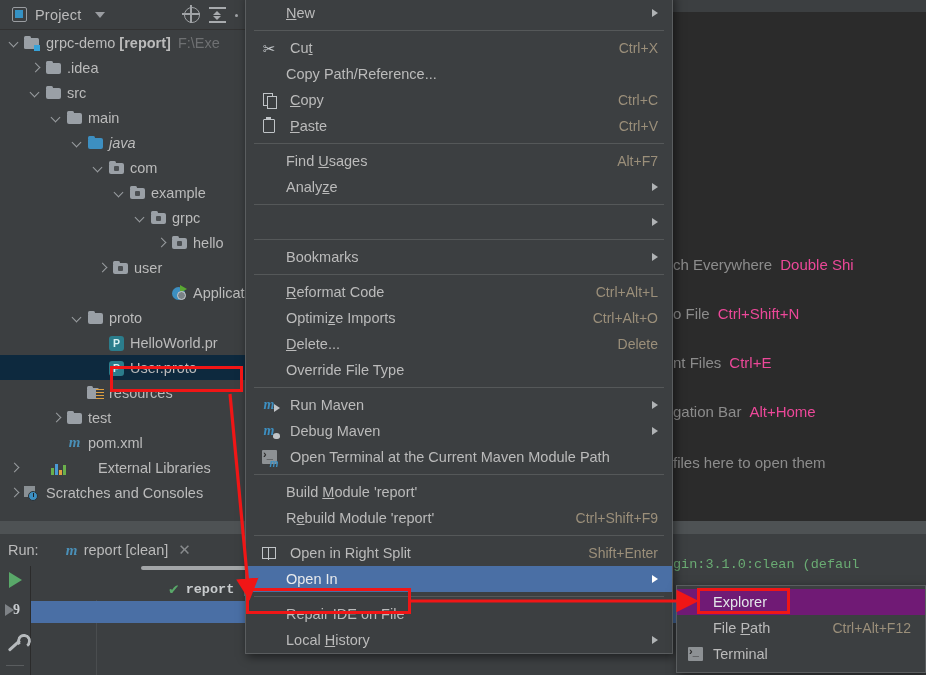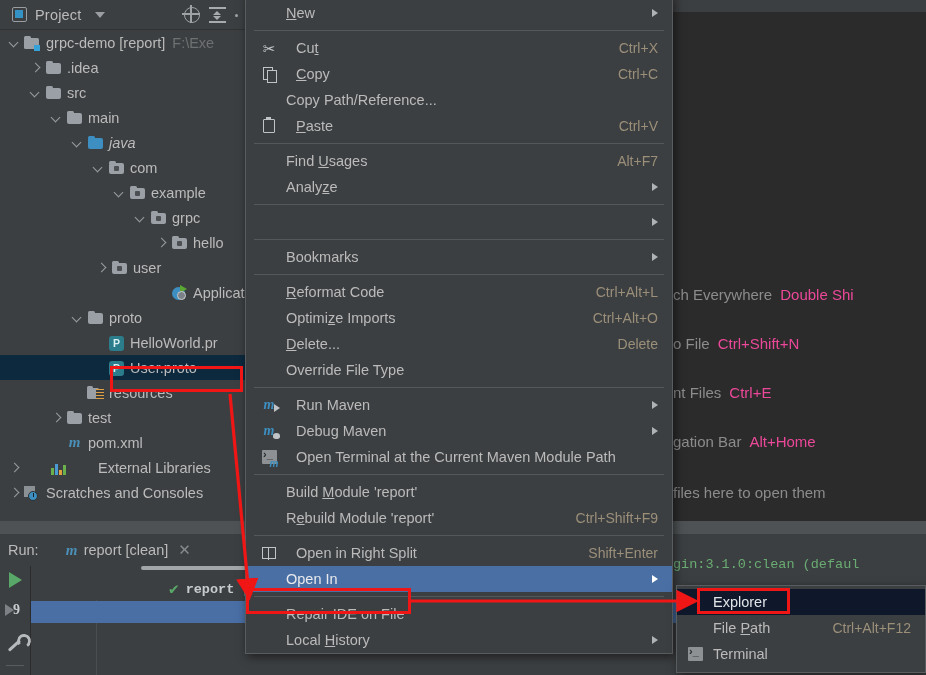--- a/index.html
+++ b/index.html
@@ -140,21 +140,21 @@
   
   .i-lib { position:absolute; left:1px; top:2px; width:15px; height:13px; display:flex; align-items:flex-end; gap:1.5px; }
   .i-lib i { display:block; width:2.5px; background:#6ab04c; }
   
   .i-scr { position:absolute; left:0; top:1px; width:16px; height:15px; }
   .i-scr .sheet { position:absolute; left:0; top:0; width:11px; height:11px; background:#8a9094; }
   .i-scr .clock { position:absolute; left:4px; top:5px; width:10px; height:10px; border-radius:50%; background:#3d8fc1; border:1px solid #2b3034;}
   .i-scr .clock::after{content:"";position:absolute;left:4px;top:1.5px;width:1.2px;height:4px;background:#1c2024;}
 
   .tree-label { color:#bbbbbb; }
-  .tree-label b { font-weight: normal; color: #bbbbbb; }
+  .tree-label b { font-weight: bold; color: #bbbbbb; }
   .tree-path { color:#6e7072; margin-left:7px; }
 
   
   .run-panel {
     position:absolute; left:0; top:521px; width:926px; height:154px;
     background:#3c3f41;
   }
   .run-header {
     position:absolute; left:0; top:0; width:926px; height:13px; background:#4e5254;
   }
@@ -210,21 +210,21 @@
     background:#4a6fa5;
   }
   .console-gutterline { position:absolute; left:65px; top:34px; width:1px; height:75px; background:#4a4d4f; }
 
   
   .editor-area {
     position:absolute; left:673px; top:0; width:253px; height:521px;
     background:#2b2b2b;
   }
   .editor-top-strip { position:absolute; left:0; top:0; width:253px; height:12px; background:#3c3f41;}
-  .hints { position:absolute; left:0; top:286px; width:216px; }
+  .hints { position:absolute; left:0; top:256px; width:216px; }
   .hint-row {
     height:49px; display:flex; align-items:flex-start; white-space:nowrap;
     font-size:15px; color:#8c8c8c; overflow:hidden;
   }
   .hint-row .key { color:#ec4899; margin-left:8px; }
   .hint-drop { font-size:15px; color:#8c8c8c; white-space:nowrap; margin-top:2px;}
   .ed-console-green {
     position:absolute; left:673px; top:555px; width:253px; height:22px;
   }
 
@@ -235,21 +235,21 @@
     border:1px solid #5a5d5f;
     box-shadow: 2px 3px 9px rgba(0,0,0,.5);
     padding: 5px 0 0 0;
     z-index: 40;
   }
   .ctx-item {
     height:26px; display:flex; align-items:center; position:relative;
     color:#bbbbbb; font-size:14.5px; padding:0 14px 0 0;
   }
   .ctx-item .mi-icon { width:22px; flex:none; margin-left:12px; display:flex; align-items:center; justify-content:center; }
-  .ctx-item .mi-label { margin-left:16px; flex:1; }
+  .ctx-item .mi-label { margin-left:10px; flex:1; }
   .ctx-item.no-icon .mi-label { margin-left:40px; }
   .ctx-item .mi-shortcut { color:#9b8f7a; font-size:14px; margin-left:auto; }
   .ctx-item .mi-arrow {
     margin-left:auto; width:0;height:0;
     border-top:4.5px solid transparent; border-bottom:4.5px solid transparent;
     border-left:6px solid #b0b3b5;
   }
   .ctx-sep { height:1px; background:#555859; margin:4px 8px; }
   .ctx-item.highlighted { background:#4a6fa5; color:#e8eaec; }
   .ctx-item.highlighted .mi-arrow { border-left-color:#ffffff; }
@@ -278,21 +278,21 @@
     z-index: 50;
   }
   .sub-item {
     height:26px; display:flex; align-items:center; position:relative;
     color:#bbbbbb; font-size:14.5px;
   }
   .sub-item .si-icon { width:20px; flex:none; margin-left:8px; display:flex; align-items:center; justify-content:center;}
   .sub-item .si-label { margin-left:8px; }
   .sub-item.no-icon .si-label { margin-left:36px; }
   .sub-item .si-shortcut { color:#9b8f7a; font-size:14px; margin-left:auto; margin-right:14px; }
-  .sub-item.highlighted { background:#0f172a; color:#e2e5e8; }
+  .sub-item.highlighted { background:#701a75; color:#e2e5e8; }
   .red-box {
     position:absolute; border:3px solid #f01616; z-index:80;
   }
   .red-box-user { left:110px; top:366px; width:133px; height:26px; }
   .red-box-openin { left:246px; top:588px; width:165px; height:26px; }
   .red-box-explorer { left:697px; top:588px; width:93px; height:26px; }
   svg.ann-svg { position:absolute; left:0; top:0; width:926px; height:675px; z-index:75; pointer-events:none; }
 </style>
 </head>
 <body>
@@ -412,21 +412,21 @@
         </div>
         <div class="tree-row" style="padding-left: 155px;">
           <span class="twisty closed"></span>
           <span class="ficon f-pkg">
             <span class="tab"></span>
             <span class="body"></span>
             <span class="dot"></span>
           </span>
           <span class="tree-label">hello</span>
         </div>
-        <div class="tree-row" style="padding-left: 95px;">
+        <div class="tree-row" style="padding-left: 64px; margin-left: 32px;">
           <span class="twisty closed"></span>
           <span class="ficon f-pkg">
             <span class="tab"></span>
             <span class="body"></span>
             <span class="dot"></span>
           </span>
           <span class="tree-label">user</span>
         </div>
         <div class="tree-row" style="padding-left: 155px;">
           <span class="twisty none"></span>
@@ -551,29 +551,29 @@
         <span class="mi-arrow"></span>
       </div>
       <div class="ctx-sep"></div>
       <div class="ctx-item has-shortcut">
         <span class="mi-icon">
           <span class="sc-scissors">✂</span>
         </span>
         <span class="mi-label">Cu<span class="mi-underline">t</span></span>
         <span class="mi-shortcut">Ctrl+X</span>
       </div>
+      <div class="ctx-item no-icon">
+        <span class="mi-label">Copy Path/Reference...</span>
+      </div>
       <div class="ctx-item has-shortcut">
         <span class="mi-icon">
           <span class="sc-copy"></span>
         </span>
         <span class="mi-label"><span class="mi-underline">C</span>opy</span>
         <span class="mi-shortcut">Ctrl+C</span>
-      </div>
-      <div class="ctx-item no-icon">
-        <span class="mi-label">Copy Path/Reference...</span>
       </div>
       <div class="ctx-item has-shortcut">
         <span class="mi-icon">
           <span class="sc-paste"></span>
         </span>
         <span class="mi-label"><span class="mi-underline">P</span>aste</span>
         <span class="mi-shortcut">Ctrl+V</span>
       </div>
       <div class="ctx-sep"></div>
       <div class="ctx-item no-icon has-shortcut">

